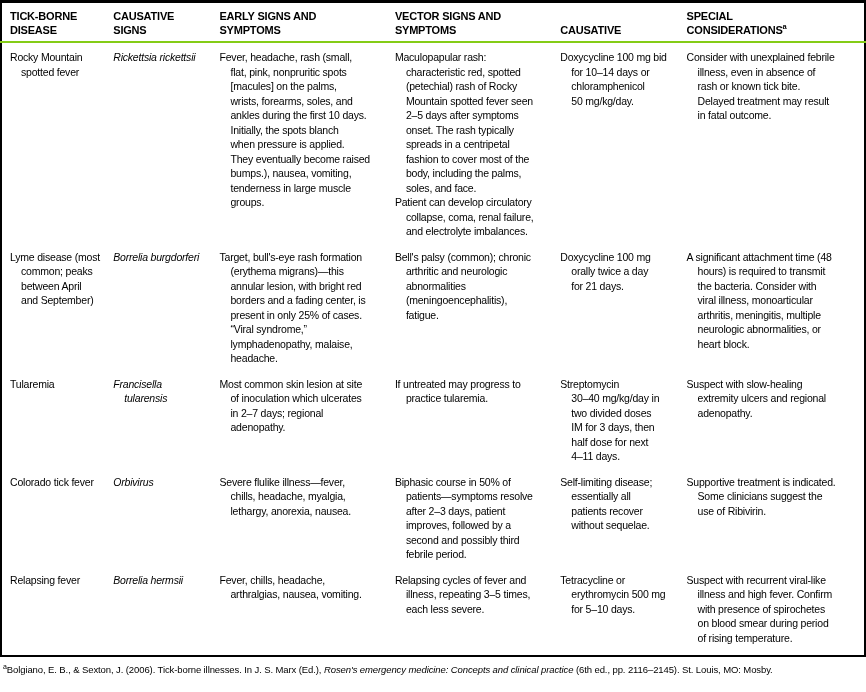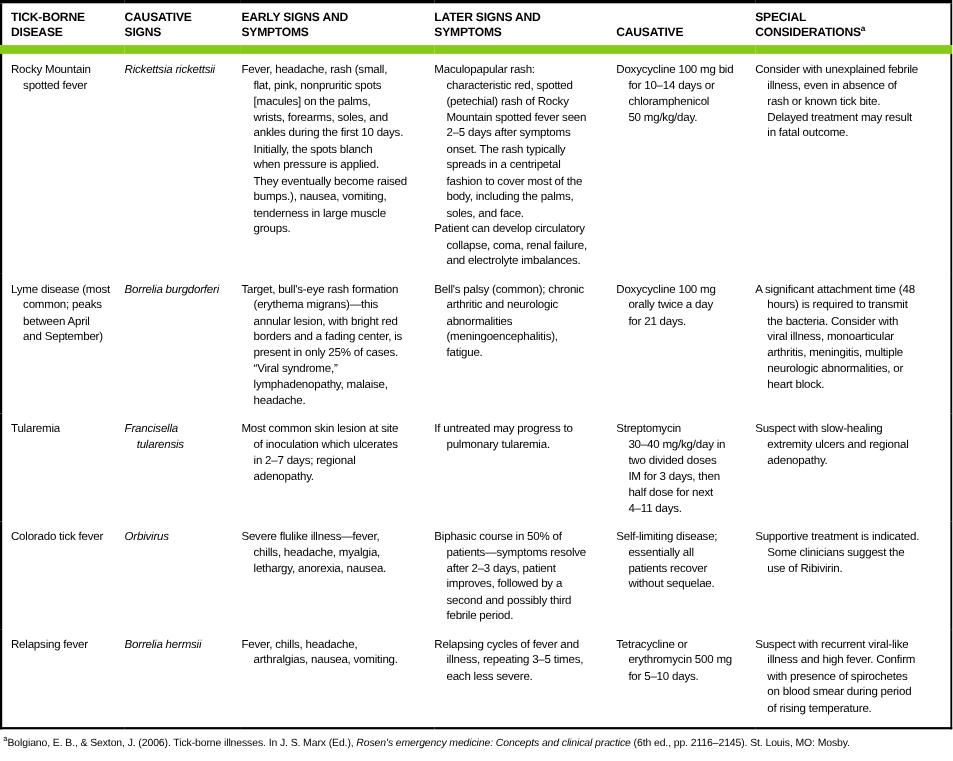--- a/index.html
+++ b/index.html
@@ -21,21 +21,21 @@
     border-top-width: 3px;
   }
   table.tick-table th {
     vertical-align: bottom;
     text-align: left;
     font-size: 11px;
     font-weight: bold;
     line-height: 14px;
     letter-spacing: -0.2px;
     padding: 6px 8px 4px 0;
-    border-bottom: 8px solid #84cc16;
+    border-bottom: 2px solid #84cc16;
     white-space: pre-line;
   }
   table.tick-table th:first-child,
   table.tick-table td:first-child { padding-left: 8px; }
   table.tick-table td {
     vertical-align: top;
     font-size: 10.5px;
     line-height: 14.5px;
     letter-spacing: -0.2px;
     padding: 7px 8px 4px 0;
@@ -74,21 +74,21 @@
         <col style="width:178px">
     </colgroup>
     <thead>
       <tr>
         <th><span>TICK-BORNE
 DISEASE</span></th>
         <th><span>CAUSATIVE
 SIGNS</span></th>
         <th><span>EARLY SIGNS AND
 SYMPTOMS</span></th>
-        <th><span>LATER SIGNS AND
+        <th><span>VECTOR SIGNS AND
 SYMPTOMS</span></th>
         <th><span>CAUSATIVE</span></th>
         <th><span>SPECIAL
 CONSIDERATIONS</span><sup class="hdr-sup">a</sup></th>
       </tr>
     </thead>
     <tbody>
       <tr>
         <td>
             <p>Rocky Mountain
@@ -190,21 +190,21 @@
 tularensis</p>
           </td>
         <td>
             <p>Most common skin lesion at site
 of inoculation which ulcerates
 in 2–7 days; regional
 adenopathy.</p>
           </td>
         <td>
             <p>If untreated may progress to
-pulmonary tularemia.</p>
+practice tularemia.</p>
           </td>
         <td>
             <p>Streptomycin
 30–40 mg/kg/day in
 two divided doses
 IM for 3 days, then
 half dose for next
 4–11 days.</p>
           </td>
         <td>

